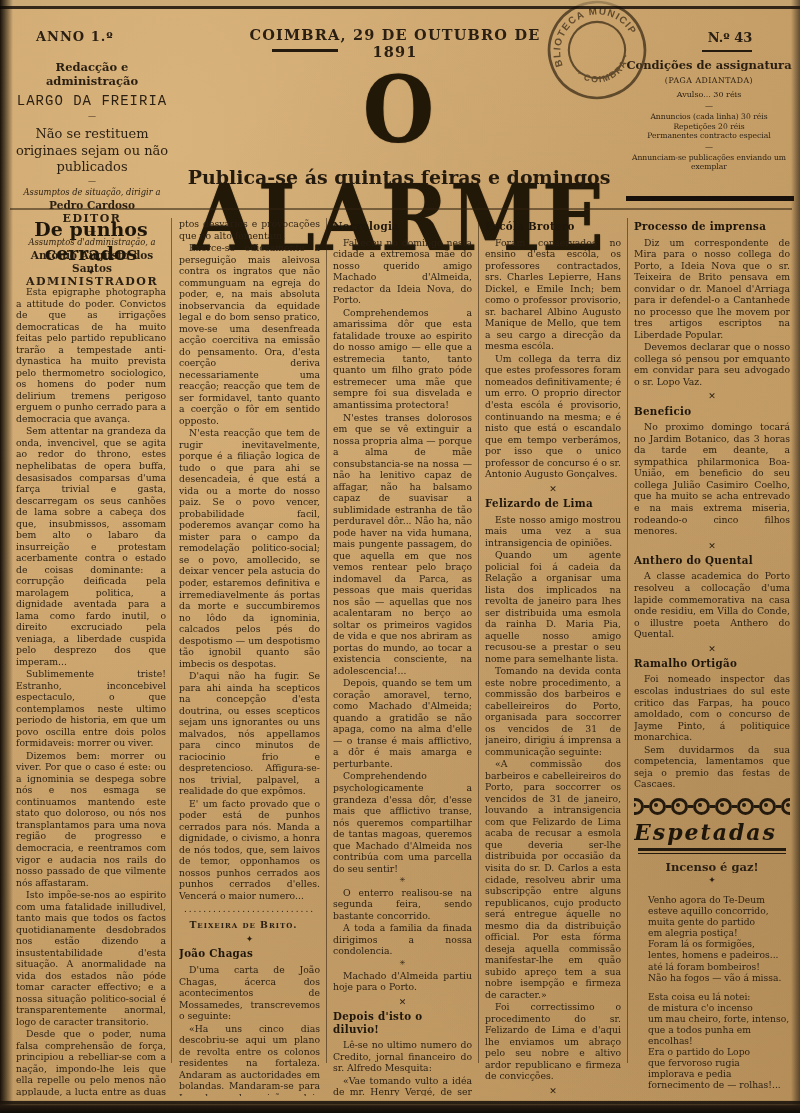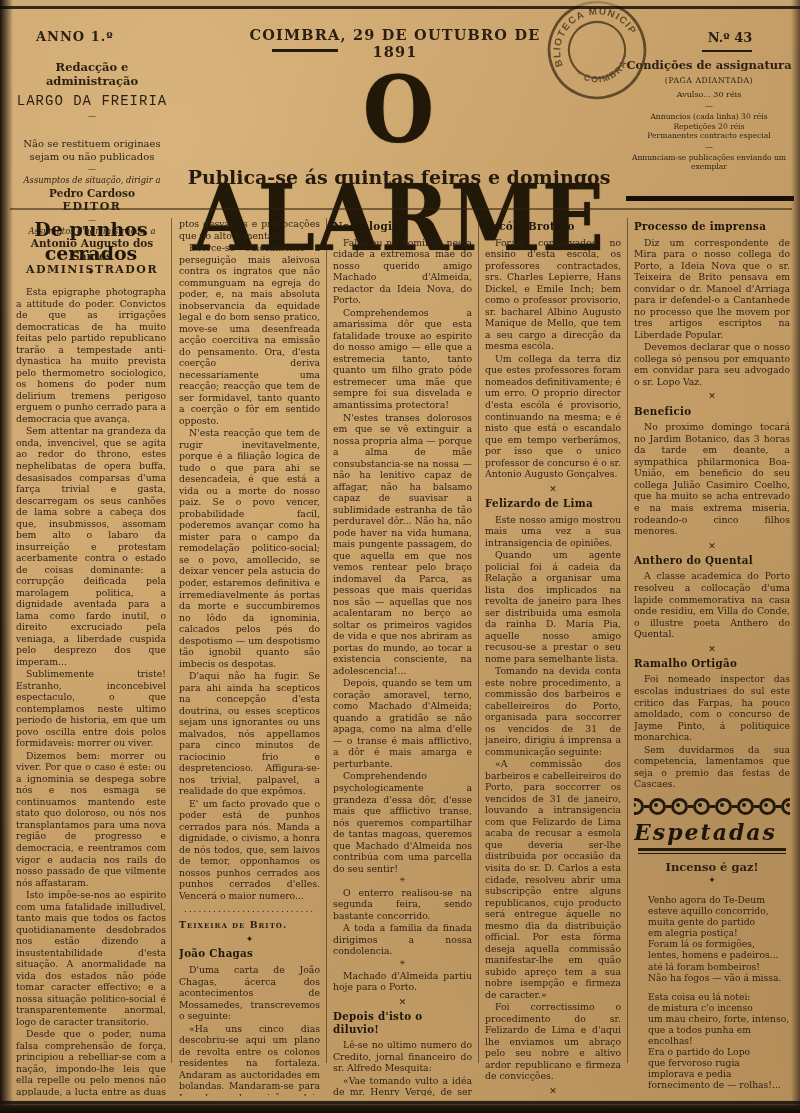--- a/index.html
+++ b/index.html
@@ -39,21 +39,21 @@
   .masthead{position:absolute;left:168px;width:462px;top:56px;text-align:center;z-index:2;}
   .masthead h1{margin:0;font-size:82px;font-weight:bold;letter-spacing:1px;color:#221808;
     transform:scaleY(1.12);transform-origin:top center;text-shadow:0 0 1px rgba(34,24,8,.6);}
   .subtitle{position:absolute;left:168px;width:462px;top:166px;text-align:center;font-size:19px;
     font-weight:bold;color:#241a0e;z-index:2;}
 
   
   .redbox{position:absolute;left:14px;width:156px;top:60px;text-align:center;z-index:2;line-height:1.25;}
   .redbox .bx-title{font-size:11.5px;font-weight:bold;margin-bottom:4px;}
   .redbox .bx-small{font-size:14px;letter-spacing:1px;font-family:Liberation Mono, monospace;}
-  .redbox .bx-note{font-size:10px;margin-top:18px;}
+  .redbox .bx-note{font-size:13px;margin-top:6px;}
   .redbox .bx-it{font-size:8.4px;font-style:italic;margin-top:2px;}
   .redbox .bx-name{font-size:10.5px;font-weight:bold;margin-top:1px;}
   .redbox .bx-role{font-size:11px;letter-spacing:1.5px;font-weight:bold;}
   .dash{font-size:8px;line-height:1;margin:2px 0;}
 
   
   .subbox{position:absolute;left:626px;width:166px;top:58px;text-align:center;z-index:2;line-height:1.3;}
   .subbox .bx-title{font-size:11.5px;font-weight:bold;}
   .subbox .bx-paga{font-size:7.8px;letter-spacing:.5px;margin:3px 0 4px;}
   .feetable{display:flex;font-size:7.6px;text-align:left;}
@@ -77,21 +77,21 @@
   .col5{left:634px;width:156px;}
   .vrule{position:absolute;top:218px;height:845px;width:1px;background:rgba(45,30,15,.55);z-index:2;}
   .vr1{left:171px;} .vr2{left:326px;} .vr3{left:478px;} .vr4{left:627px;}
 
   .p{margin:0 0 1px;text-indent:10px;}
   .main-h{font-size:19px;font-weight:bold;text-align:center;margin:0 0 2px;color:#1f160b;}
   .orn{text-align:center;font-size:9px;margin:1px 0 8px;}
   .art-h{font-weight:bold;font-size:10.3px;margin:2px 0 4px;letter-spacing:.3px;color:#1f160b;text-align:left;text-indent:0;}
   .xdiv{text-align:center;font-size:9px;margin:4px 0 2px;}
   .dots{text-align:center;letter-spacing:2px;white-space:nowrap;overflow:hidden;font-size:9px;margin-top:3px;}
-  .sig{text-align:left;font-variant:small-caps;letter-spacing:1px;font-size:9.3px;padding-right:12px;margin:3px 0 4px;font-weight:bold;}
+  .sig{text-align:center;font-variant:small-caps;letter-spacing:1px;font-size:9.3px;padding-right:12px;margin:3px 0 4px;font-weight:bold;}
   .note{margin:0 0 1px;text-indent:10px;}
   .note-orn{text-align:center;font-size:7px;margin:2px 0;}
 
   .chain{display:flex;align-items:center;justify-content:center;margin:8px 0 4px;}
   .chain-link{width:11px;height:11px;border:3px solid #241a0e;border-radius:50%;position:relative;flex:none;}
   .chain-link::after{content:"";position:absolute;left:2.5px;top:2.5px;width:4px;height:4px;border-radius:50%;background:#241a0e;}
   .chain-bar{width:5px;height:3px;background:#241a0e;flex:none;}
 
   .espetadas{font-size:22px;font-style:italic;font-weight:bold;text-align:left;letter-spacing:2px;margin:4px 0 2px;color:#1f160b;}
   .esp-rule{border-top:3px solid #241a0e;border-bottom:1px solid #241a0e;height:2px;margin:2px 4px 6px;}

